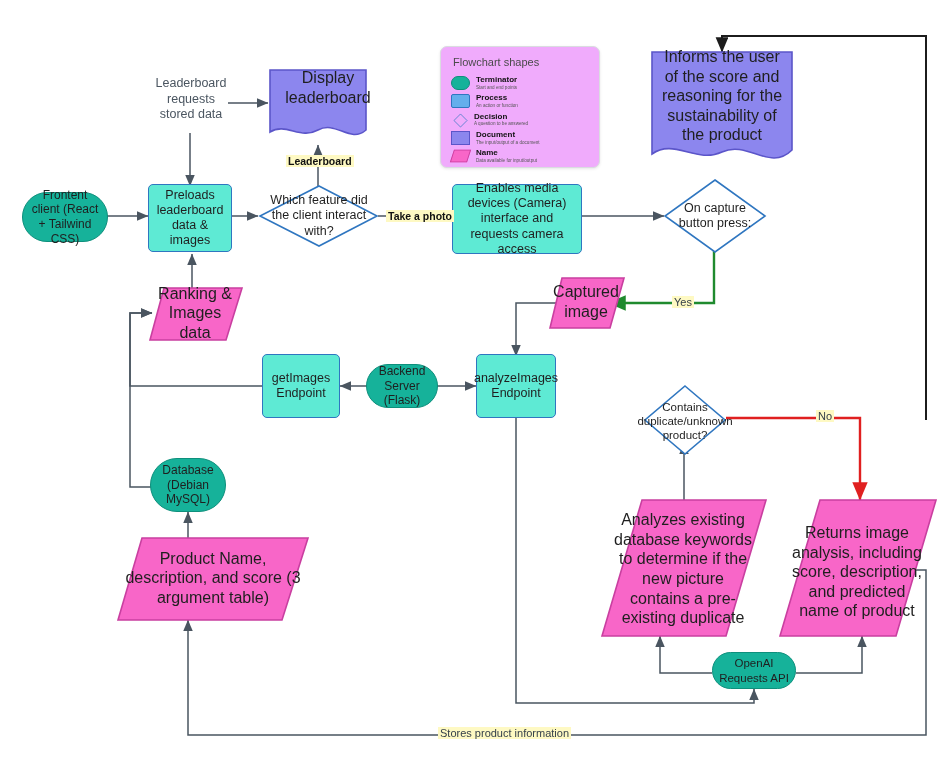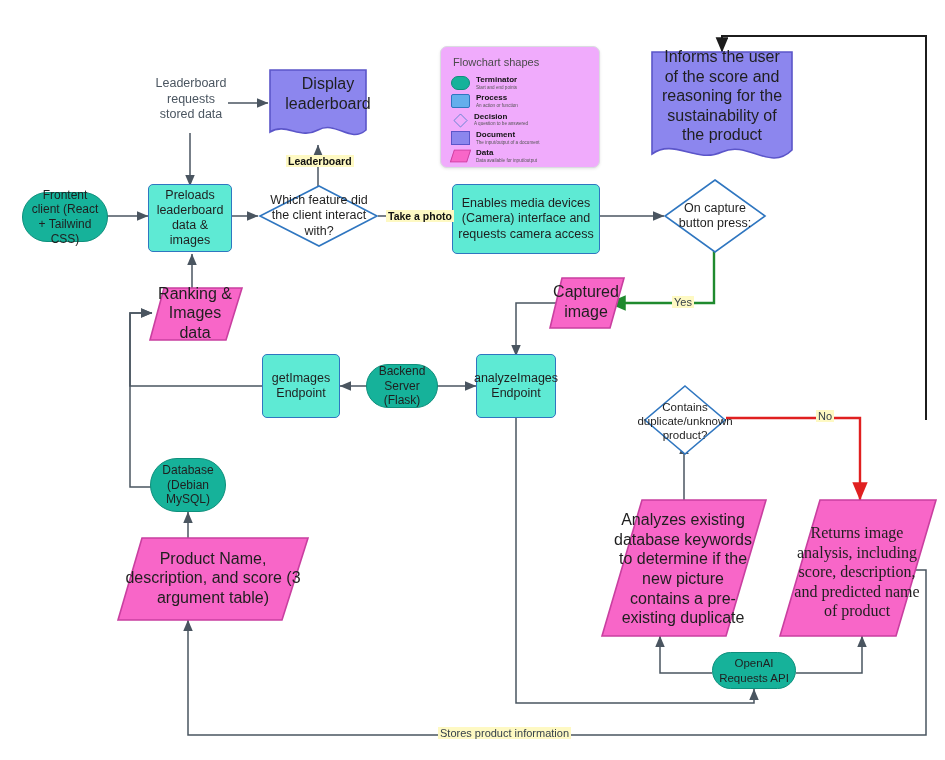--- a/index.html
+++ b/index.html
@@ -138,29 +138,29 @@
   </svg>
 
   <div class="node term" style="left:22px;top:192px;width:86px;height:50px;">
     <span>Frontent client (React + Tailwind CSS)</span>
   </div>
 
   <div class="node proc" style="left:148px;top:184px;width:84px;height:68px;">
     <span>Preloads leaderboard data &amp; images</span>
   </div>
 
-  <div class="node" style="left:272px;top:66px;width:112px;height:56px;text-align:center;">
+  <div class="node" style="left:272px;top:60px;width:112px;height:56px;text-align:center;">
     <span>Display leaderboard</span>
   </div>
 
   <div class="decision-label" style="left:260px;top:190px;width:118px;height:52px;">
     <span>Which feature did the client interact with?</span>
   </div>
 
-  <div class="node proc" style="left:452px;top:184px;width:148px;height:70px;">
+  <div class="node proc" style="left:452px;top:184px;width:130px;height:70px;">
     <span>Enables media devices (Camera) interface and requests camera access</span>
   </div>
 
   <div class="decision-label" style="left:668px;top:196px;width:94px;height:40px;">
     <span>On capture button press:</span>
   </div>
 
   <div class="node" style="left:654px;top:62px;width:136px;height:68px;">
     <span>Informs the user of the score and reasoning for the sustainability of the product</span>
   </div>
@@ -186,21 +186,21 @@
   </div>
 
   <div class="decision-label" style="left:644px;top:398px;width:82px;height:46px;">
     <span style="font-size:11.5px">Contains duplicate/unknown product?</span>
   </div>
 
   <div class="node" style="left:608px;top:530px;width:150px;height:78px;">
     <span>Analyzes existing database keywords to determine if the new picture contains a pre-existing duplicate</span>
   </div>
 
-  <div class="node" style="left:786px;top:538px;width:142px;height:68px;font-family:Liberation Serif, serif;">
+  <div class="node" style="left:786px;top:538px;width:142px;height:68px;">
     <span>Returns image analysis, including score, description, and predicted name of product</span>
   </div>
 
   <div class="node term" style="left:150px;top:458px;width:76px;height:54px;">
     <span>Database (Debian MySQL)</span>
   </div>
 
   <div class="node" style="left:120px;top:552px;width:186px;height:52px;">
     <span>Product Name, description, and score (3 argument table)</span>
   </div>
@@ -251,19 +251,19 @@
       <div class="legend-ico li-doc"></div>
       <div class="legend-txt">
         <b>Document</b>
         <i>The input/output of a document</i>
       </div>
     </div>
 
     <div class="legend-row">
       <div class="legend-ico li-data"></div>
       <div class="legend-txt">
-        <b>Data</b>
+        <b>Name</b>
         <i>Data available for input/output</i>
       </div>
     </div>
   </div>
 
 </div>
 
 </body></html>

